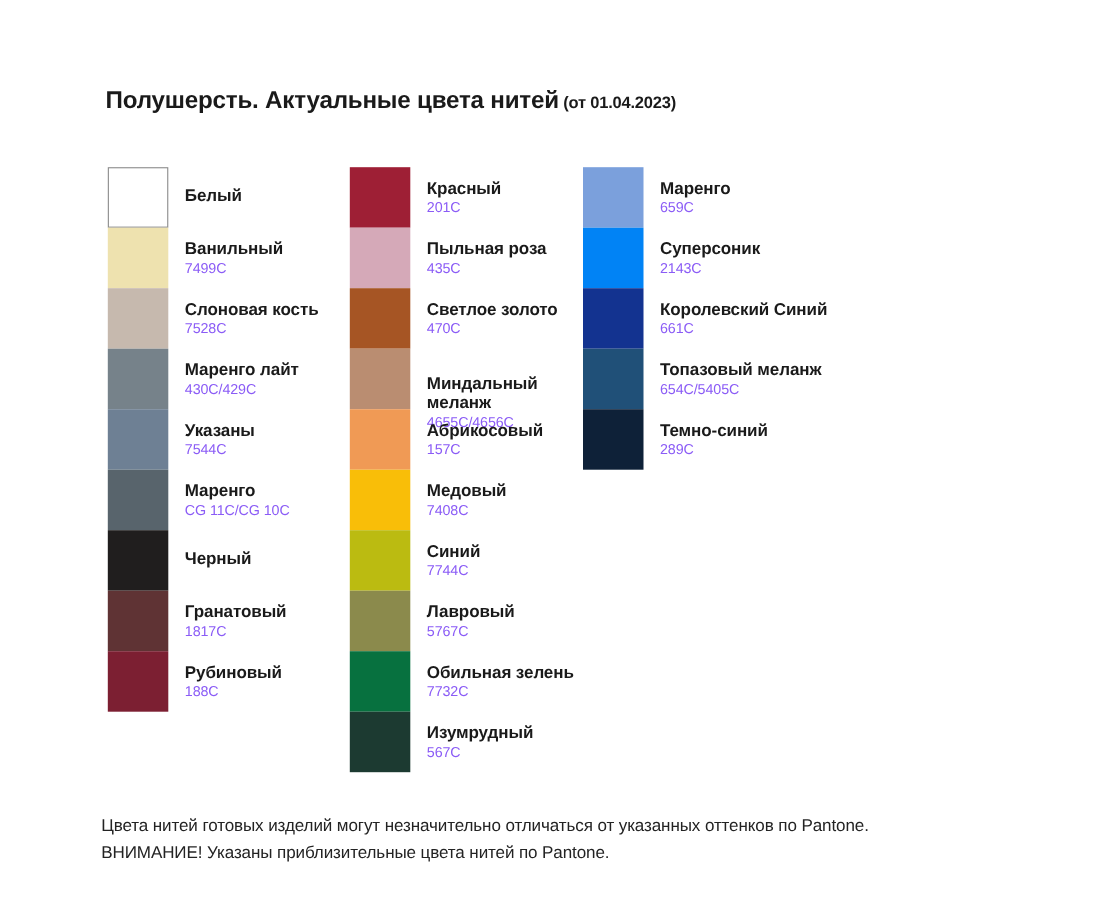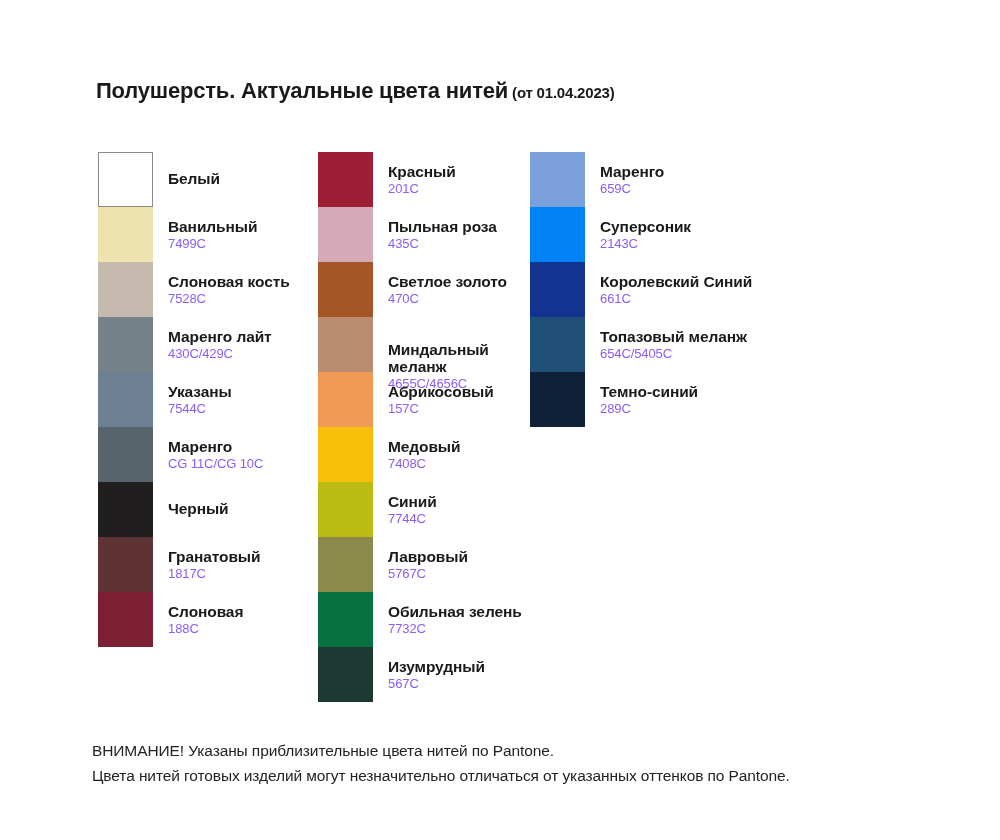--- a/index.html
+++ b/index.html
@@ -170,21 +170,21 @@
         <div class="swatch-row">
           <div class="swatch" style="background: rgb(95, 51, 52);"></div>
           <div class="swatch-text">
             <div class="swatch-name">Гранатовый</div>
             <div class="swatch-code">1817C</div>
           </div>
         </div>
         <div class="swatch-row">
           <div class="swatch" style="background: rgb(124, 31, 50);"></div>
           <div class="swatch-text">
-            <div class="swatch-name">Слоновая</div>
+            <div class="swatch-name">Рубиновый</div>
             <div class="swatch-code">188C</div>
           </div>
         </div>
       </div>
       <div class="palette-col c1">
         <div class="swatch-row">
           <div class="swatch" style="background: rgb(158, 31, 53);"></div>
           <div class="swatch-text">
             <div class="swatch-name">Красный</div>
             <div class="swatch-code">201C</div>
@@ -288,17 +288,17 @@
           <div class="swatch" style="background: rgb(14, 33, 56);"></div>
           <div class="swatch-text">
             <div class="swatch-name">Темно-синий</div>
             <div class="swatch-code">289C</div>
           </div>
         </div>
       </div>
     </div>
 
   <div class="footer">
+    <div class="footer-line">Цвета нитей готовых изделий могут незначительно отличаться от указанных оттенков по Pantone.</div>
     <div class="footer-line">ВНИМАНИЕ! Указаны приблизительные цвета нитей по Pantone.</div>
-    <div class="footer-line">Цвета нитей готовых изделий могут незначительно отличаться от указанных оттенков по Pantone.</div>
   </div>
 
 </div>
 
 </body></html>

